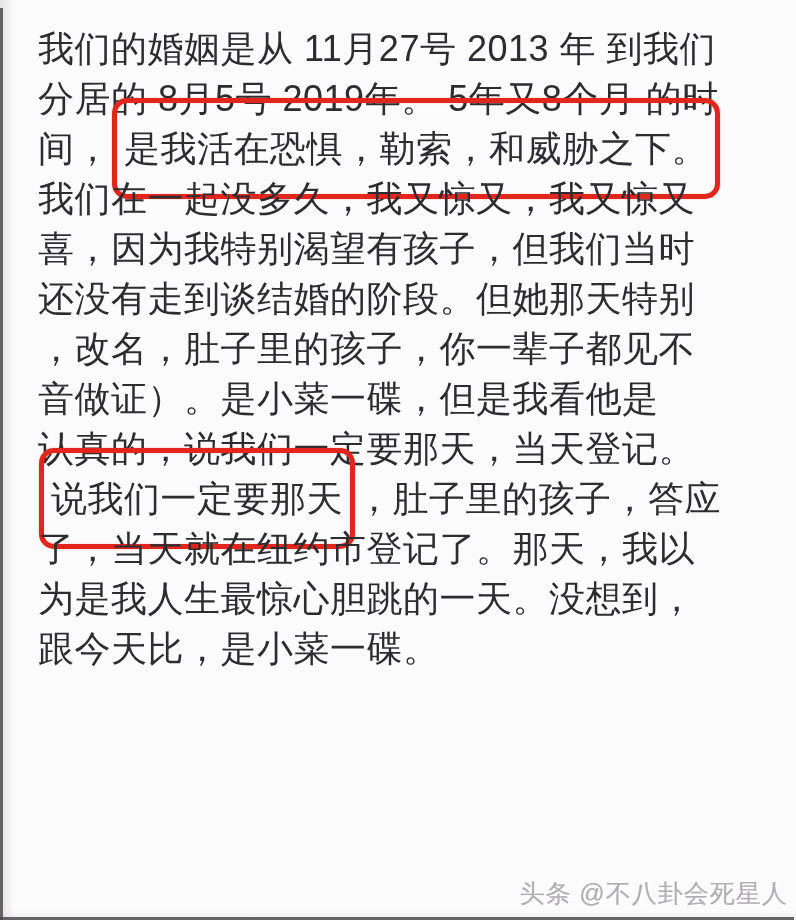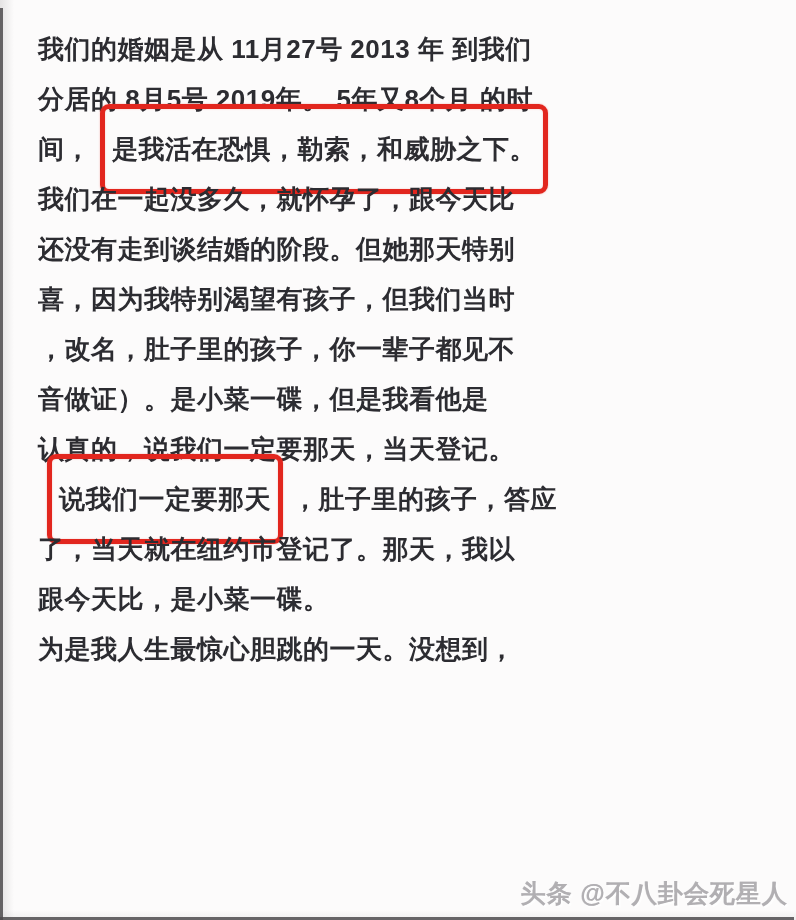--- a/index.html
+++ b/index.html
@@ -29,63 +29,62 @@
     width: 3px; background: #4d4b4d; opacity: 0.85;
   }
   .edge-bottom {
     position: absolute; left: 0; right: 2px; bottom: 0;
     height: 3px; background: #4d4b4d; opacity: 0.85;
   }
   .article {
     position: absolute;
     left: 38px; top: 24px; right: 18px;
     color: var(--ink);
-    font-size: 26px;
+    font-size: 36px;
     line-height: 50px;
     letter-spacing: 0.5px;
-    font-weight: 700;
+    font-weight: 400;
   }
   .line { white-space: nowrap; height: 50px; }
   .seg { display: inline; }
   .boxed {
     display: inline;
     border: 5px solid var(--hl);
-    border-radius: 9px;
+    border-radius: 15px;
     padding: 25px 7px;
-    margin: 0 9px;
+    margin: 0 1px;
     box-shadow: 0 0 2px rgba(226,38,30,0.35), inset 0 0 2px rgba(226,38,30,0.25);
   }
   .watermark {
     position: absolute;
     right: 8px; bottom: 10px;
     font-size: 25px;
     letter-spacing: 1px;
     color: var(--watermark);
     opacity: 0.9;
     text-shadow: 1.5px 1.5px 0 rgba(255,255,255,0.95), -0.5px -0.5px 0 rgba(90,88,92,0.35);
-    font-weight: bold;
   }
 </style>
 </head>
 <body>
 
 <div class="page">
   <div class="edge-left"></div>
   <div class="edge-bottom"></div>
 
   <div id="article" class="article">
       <div class="line"><span class="seg">我们的婚姻是从 11月27号 2013 年 到我们</span></div>
       <div class="line"><span class="seg">分居的 8月5号 2019年。 5年又8个月 的时</span></div>
       <div class="line"><span class="seg">间，</span><span class="seg boxed">是我活在恐惧，勒索，和威胁之下。</span></div>
-      <div class="line"><span class="seg">我们在一起没多久，就怀孕了，跟今天比</span></div>
+      <div class="line"><span class="seg">我们在一起没多久，我又惊又，我又惊又</span></div>
+      <div class="line"><span class="seg">喜，因为我特别渴望有孩子，但我们当时</span></div>
       <div class="line"><span class="seg">还没有走到谈结婚的阶段。但她那天特别</span></div>
-      <div class="line"><span class="seg">喜，因为我特别渴望有孩子，但我们当时</span></div>
       <div class="line"><span class="seg">，改名，肚子里的孩子，你一辈子都见不</span></div>
       <div class="line"><span class="seg">音做证）。是小菜一碟，但是我看他是</span></div>
       <div class="line"><span class="seg">认真的，说我们一定要那天，当天登记。</span></div>
       <div class="line"><span class="seg boxed">说我们一定要那天</span><span class="seg">，肚子里的孩子，答应</span></div>
       <div class="line"><span class="seg">了，当天就在纽约市登记了。那天，我以</span></div>
+      <div class="line"><span class="seg">为是我人生最惊心胆跳的一天。没想到，</span></div>
       <div class="line"><span class="seg">跟今天比，是小菜一碟。</span></div>
-      <div class="line"><span class="seg">为是我人生最惊心胆跳的一天。没想到，</span></div>
     </div>
 
   <div class="watermark">头条 @不八卦会死星人</div>
 </div>
 
 </body></html>

